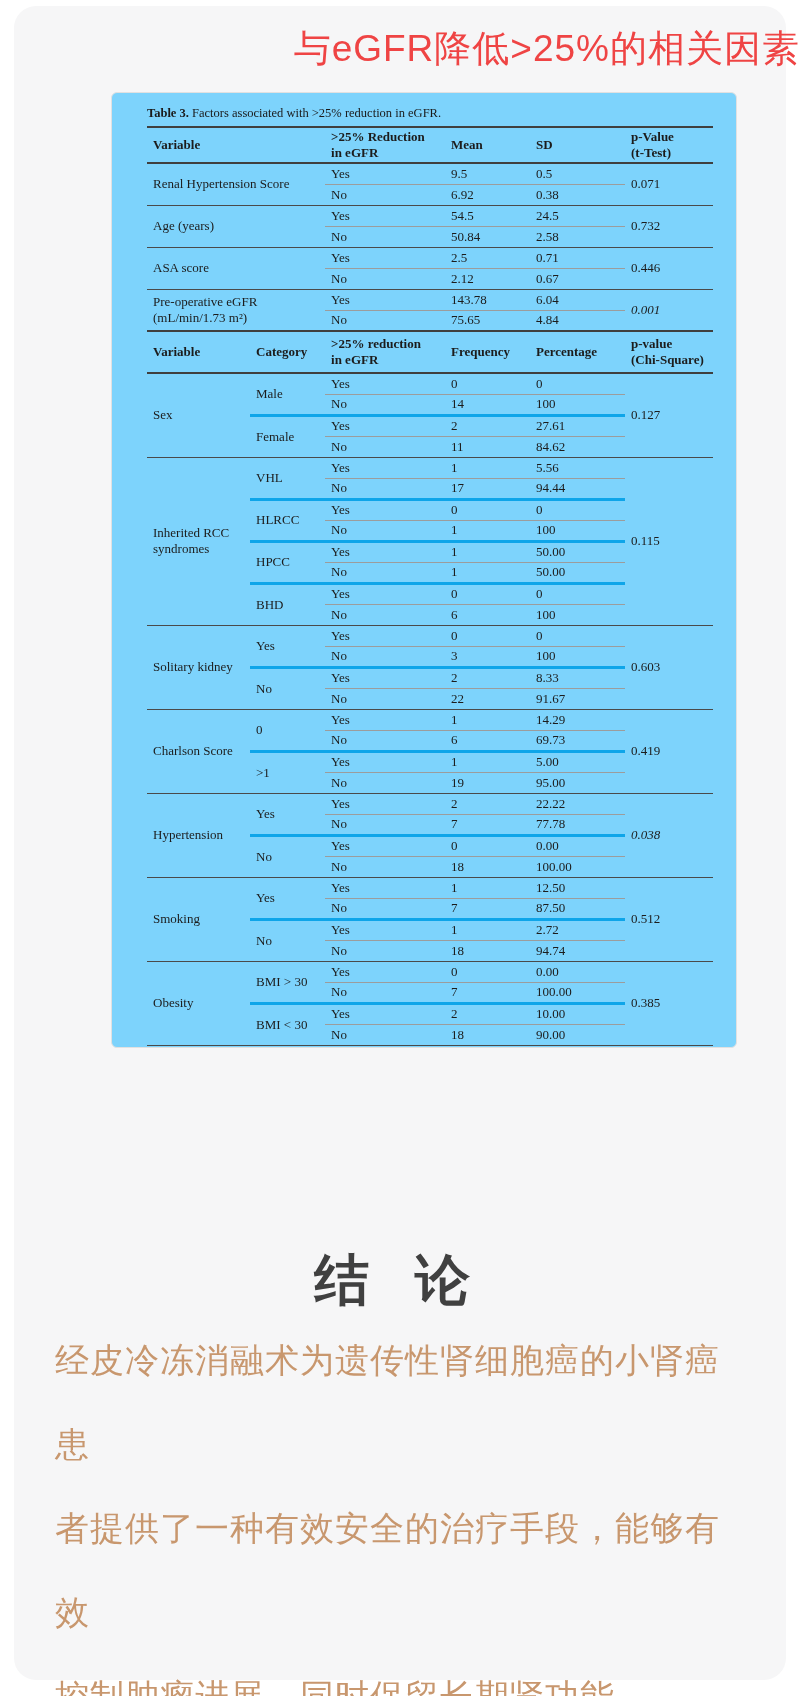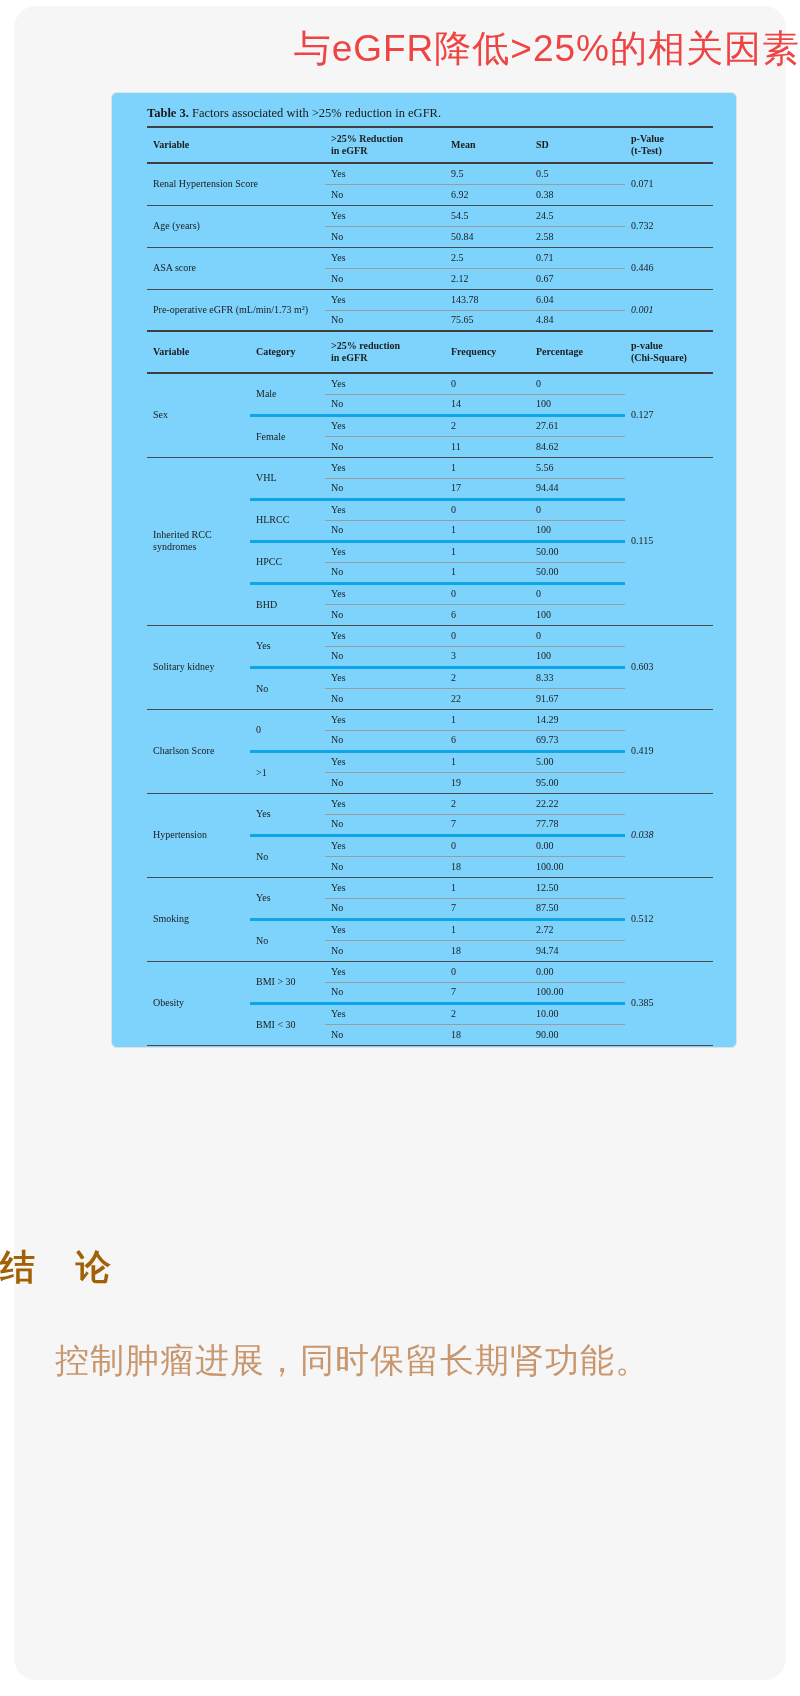--- a/index.html
+++ b/index.html
@@ -22,40 +22,40 @@
     margin-left:24px;
   }
   .caption{
     position:absolute;left:35px;top:13px;
     font-family:"Liberation Serif",serif;font-size:12.5px;color:#1a1a1a;
   }
   .caption b{font-weight:bold;}
   table.stats{
     position:absolute;left:35px;top:33px;width:566px;
     border-collapse:collapse;table-layout:fixed;
-    font-family:"Liberation Serif",serif;font-size:10px;color:#1c1c1c;
+    font-family:"Liberation Serif",serif;font-size:13px;color:#1c1c1c;
   }
   table.stats td,table.stats th{
     height:21px;padding:0 0 0 6px;vertical-align:middle;text-align:left;
     font-weight:normal;line-height:1.2;box-sizing:border-box;
   }
   table.stats th{font-weight:bold;}
   tr.head1 th{border-top:2px solid #3f3f3f;border-bottom:2px solid #3f3f3f;height:36px;}
   tr.head2 th{border-top:2px solid #3f3f3f;border-bottom:2px solid #3f3f3f;height:42px;}
   td.var{padding-left:2px;line-height:1.3;}
   td.cat{padding-left:4px;}
   td.pv{padding-left:6px;}
   .bb-group{border-bottom:1.4px solid #4a4a4a;}
   .bb-cat{border-bottom:3px solid #0ea5e9;}
   .bb-light{border-bottom:1px solid #9c9c9c;}
   .ital{font-style:italic;}
   .conclusion-title{
-    position:absolute;top:1244px;left:0;width:100%;
+    position:absolute;top:1244px;left:0;width:100%;text-align:center;
     font-family:"Liberation Serif","DejaVu Serif",serif;
-    font-size:35px;font-weight:bold;letter-spacing:16px;color:#a16207;
+    font-size:55px;font-weight:bold;letter-spacing:16px;color:#404040;
   }
   .conclusion-body{
     position:absolute;top:1318px;left:55px;width:692px;
     font-size:34px;color:#c8976e;line-height:84px;letter-spacing:1px;
   }
 </style>
 </head>
 <body>
 
 <div class="panel"></div>
@@ -352,14 +352,16 @@
           <td class="bb-group">No</td>
           <td class="bb-group">18</td>
           <td class="bb-group">90.00</td>
         </tr>
       </tbody>
   </table>
 </div>
 
 <div class="conclusion-title">结 论</div>
 <div class="conclusion-body">
+    <div class="cline">经皮冷冻消融术为遗传性肾细胞癌的小肾癌患</div>
+    <div class="cline">者提供了一种有效安全的治疗手段，能够有效</div>
     <div class="cline">控制肿瘤进展，同时保留长期肾功能。</div>
   </div>
 
 </body></html>

